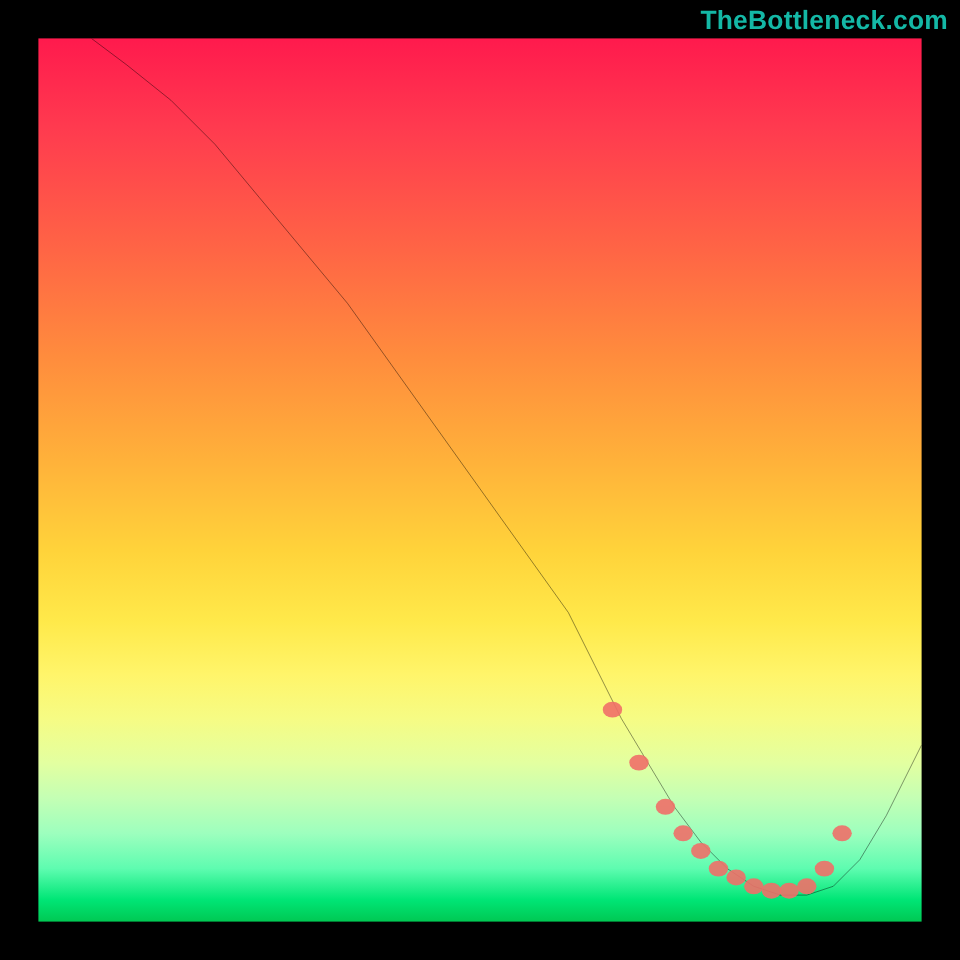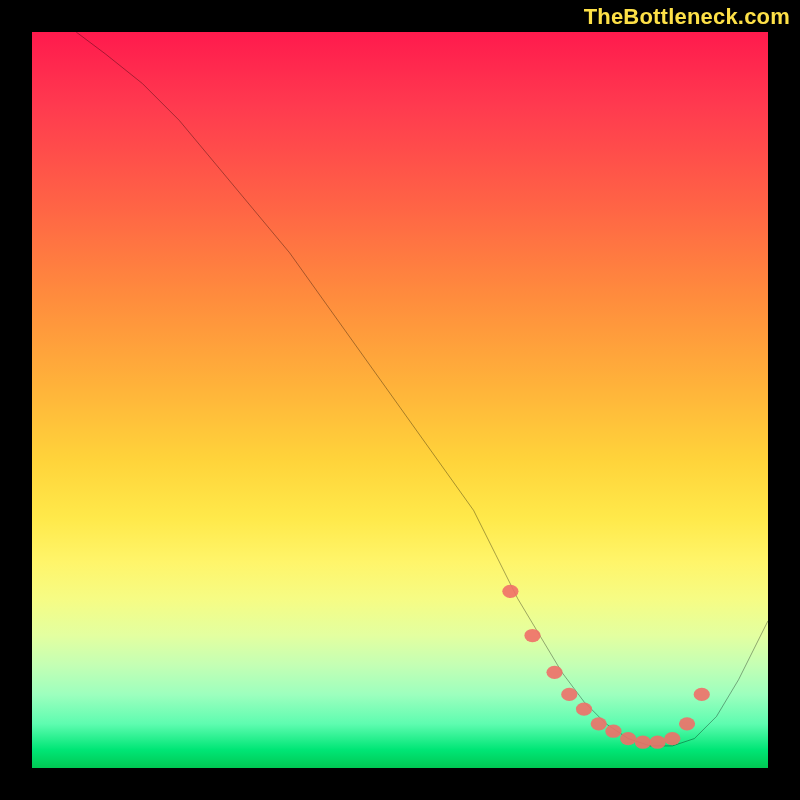--- a/index.html
+++ b/index.html
@@ -14,21 +14,21 @@
   .frame {
     position: relative;
     width: 800px;
     height: 800px;
     background: #000;
   }
   .watermark {
     position: absolute;
     top: 4px;
     right: 10px;
-    color: #fde047;
+    color: #14b8a6;
     font-size: 22px;
     font-weight: 600;
     letter-spacing: 0.2px;
     user-select: none;
   }
   .plot {
     position: absolute;
     left: 32px;
     top: 32px;
     width: 736px;

